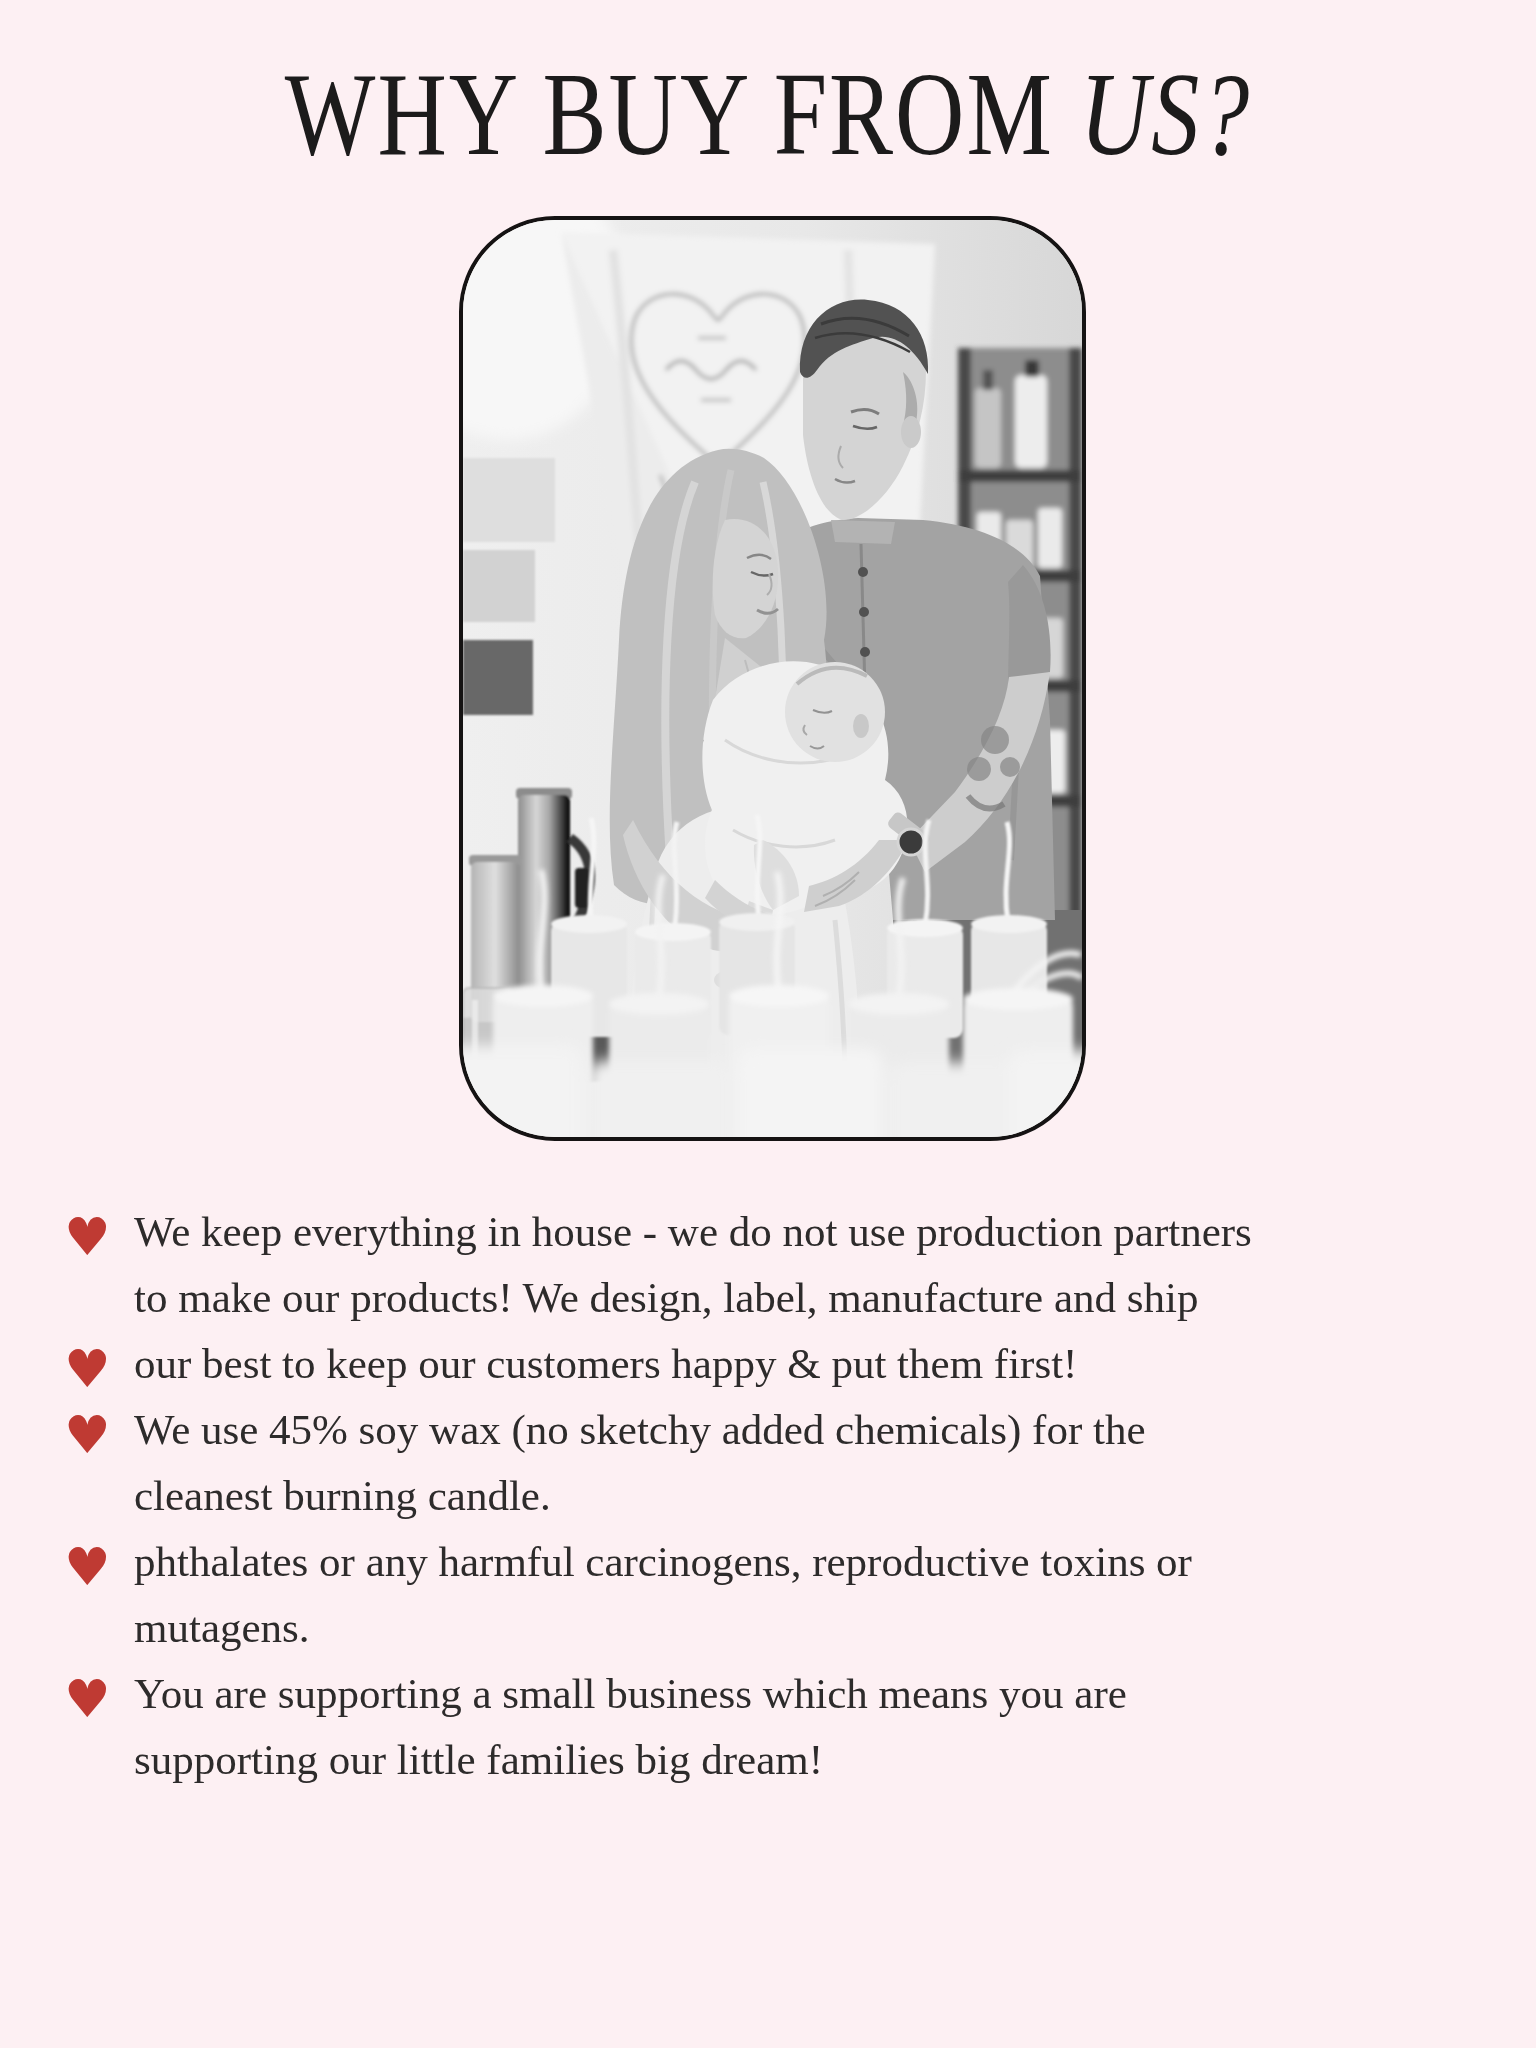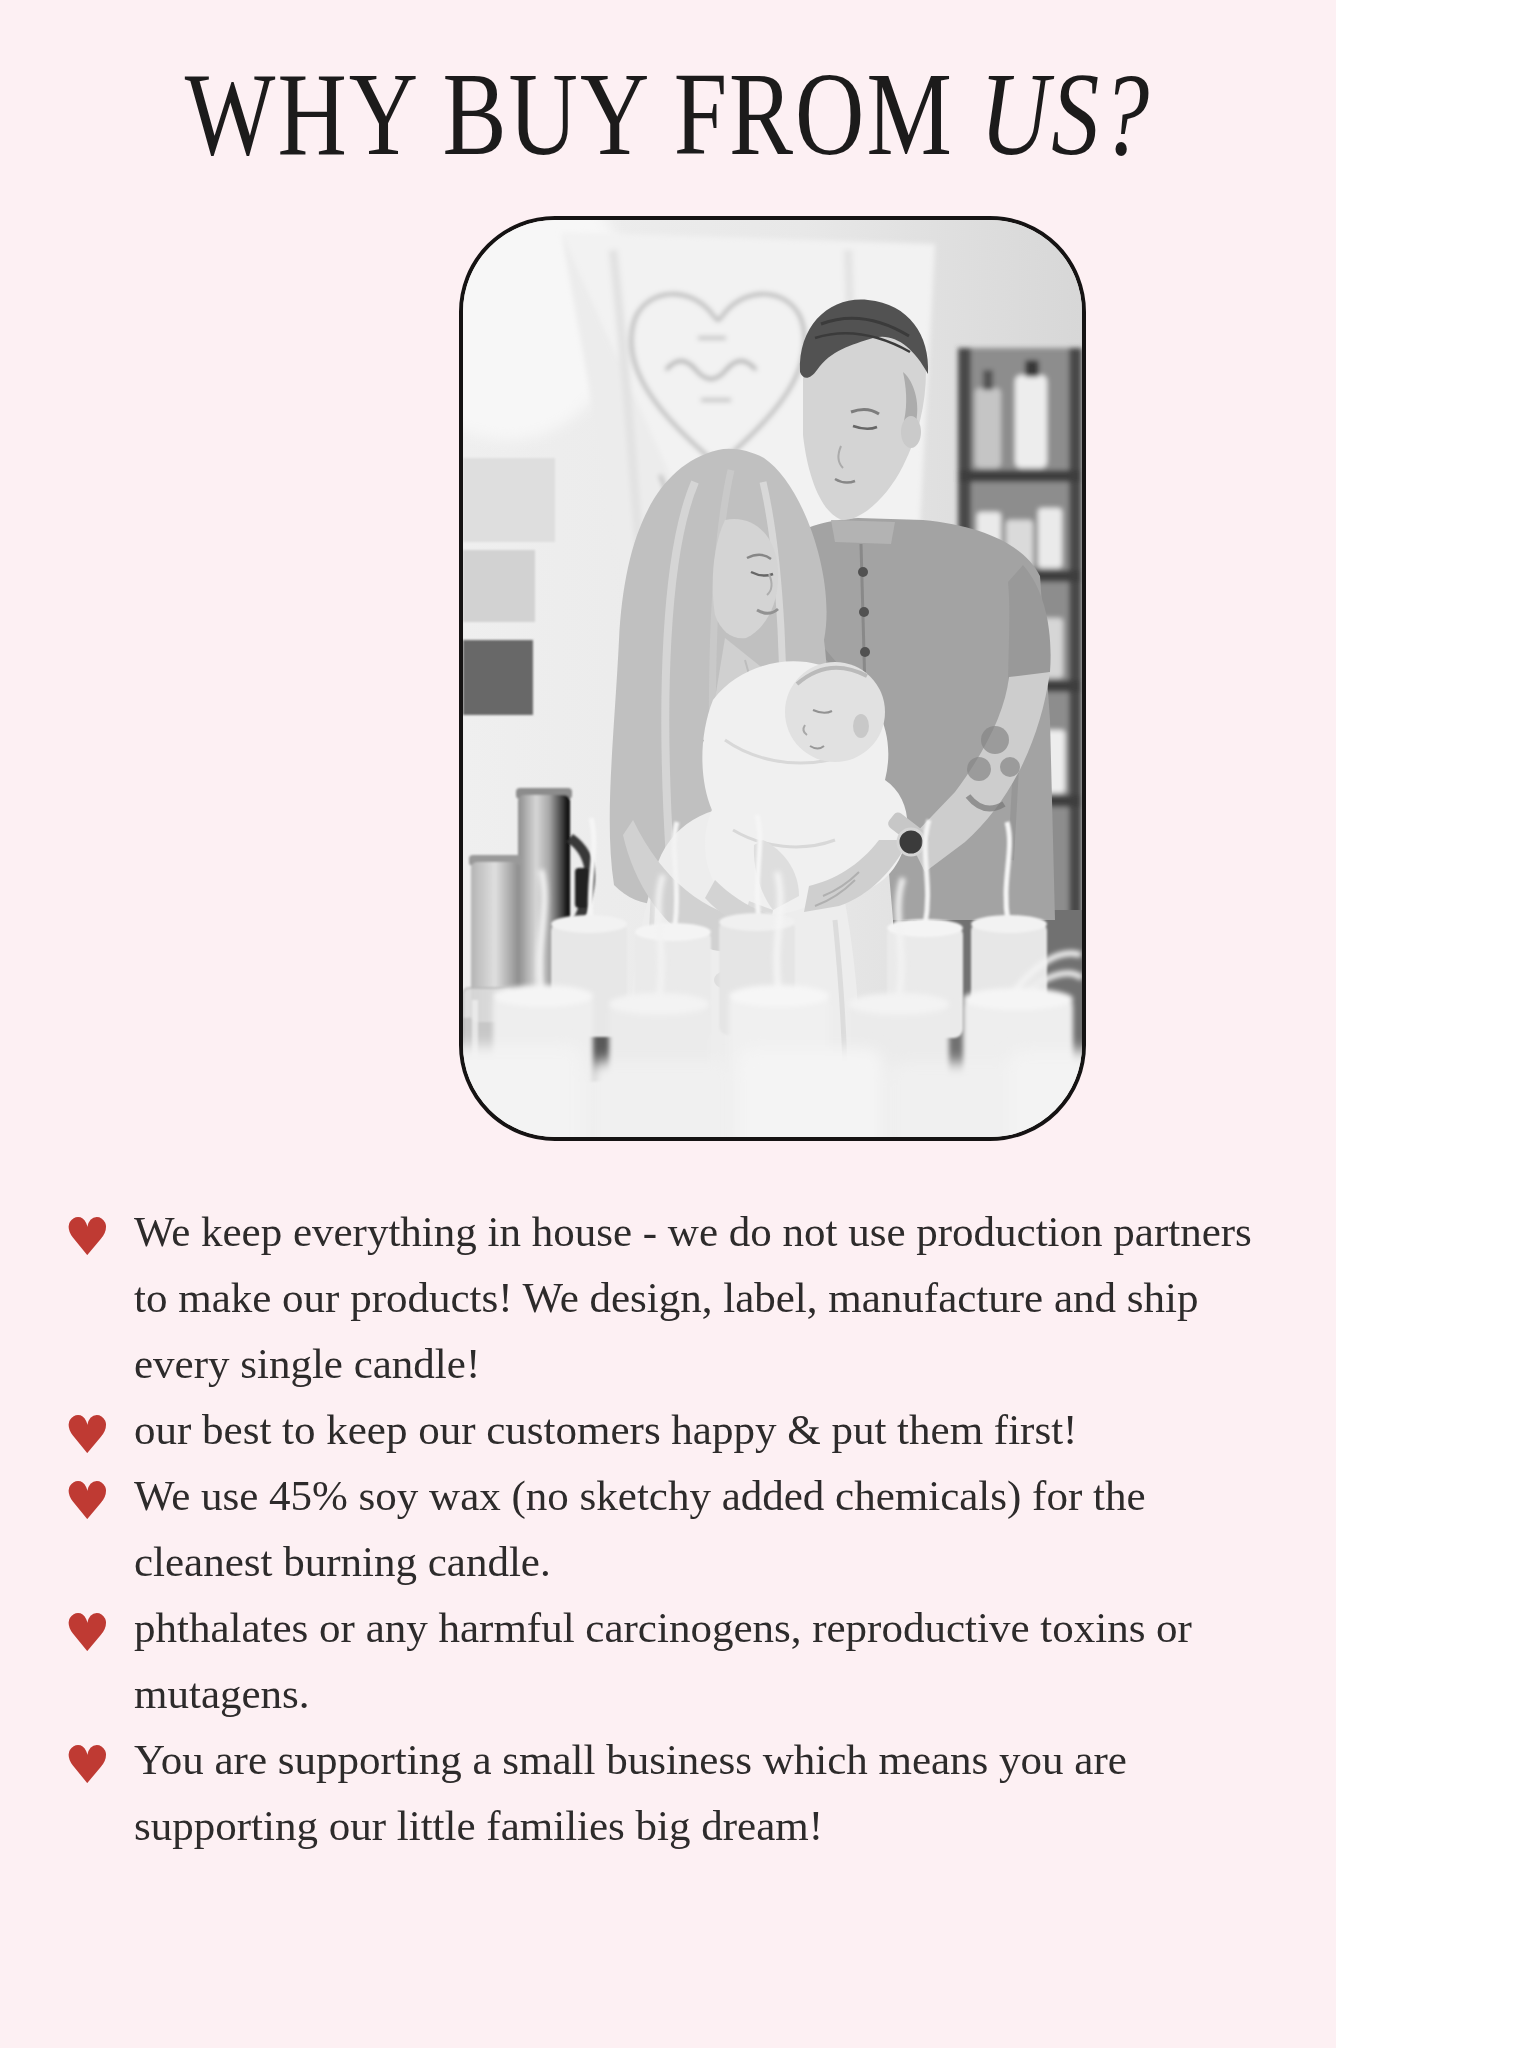--- a/index.html
+++ b/index.html
@@ -1,18 +1,18 @@
 <!DOCTYPE html>
 <html style="--background: #fdf0f3; --title-color: #1c1b1b; --text-color: #2d2b2b; --heart-color: #bf3a33; --photo-border: #151313;"><head>
 <meta charset="utf-8">
 <title>Page</title>
 <style>
   html,body{margin:0;padding:0;background:#fff;}
   .page{
-    position:relative;width:1336px;height:2048px;overflow:hidden;
+    position:relative;width:1536px;height:2048px;overflow:hidden;
     background:var(--background,#fdf0f3);
     font-family:"Liberation Serif","DejaVu Serif",serif;
   }
   .title{
     position:absolute;top:40px;left:0;width:100%;margin:0;
     text-align:center;font-weight:400;font-size:96px;line-height:120px;
     letter-spacing:2px;color:var(--title-color,#1c1b1b);
     transform:scaleY(1.24);transform-origin:50% 0;white-space:nowrap;
   }
   .title em{font-style:italic;}
@@ -251,21 +251,20 @@
         </g>
       </g>
     </svg>
   </figure>
 
   <ul class="benefits">
     <li>
       <span class="heart">♥</span>
       <div class="line">We keep everything in house - we do not use production partners</div>
       <div class="line">to make our products! We design, label, manufacture and ship</div>
-      <div class="line">every single candle!</div>
     </li>
     <li>
       <span class="heart">♥</span>
       <div class="line">our best to keep our customers happy &amp; put them first!</div>
     </li>
     <li>
       <span class="heart">♥</span>
       <div class="line">We use 45% soy wax (no sketchy added chemicals) for the</div>
       <div class="line">cleanest burning candle.</div>
     </li>

